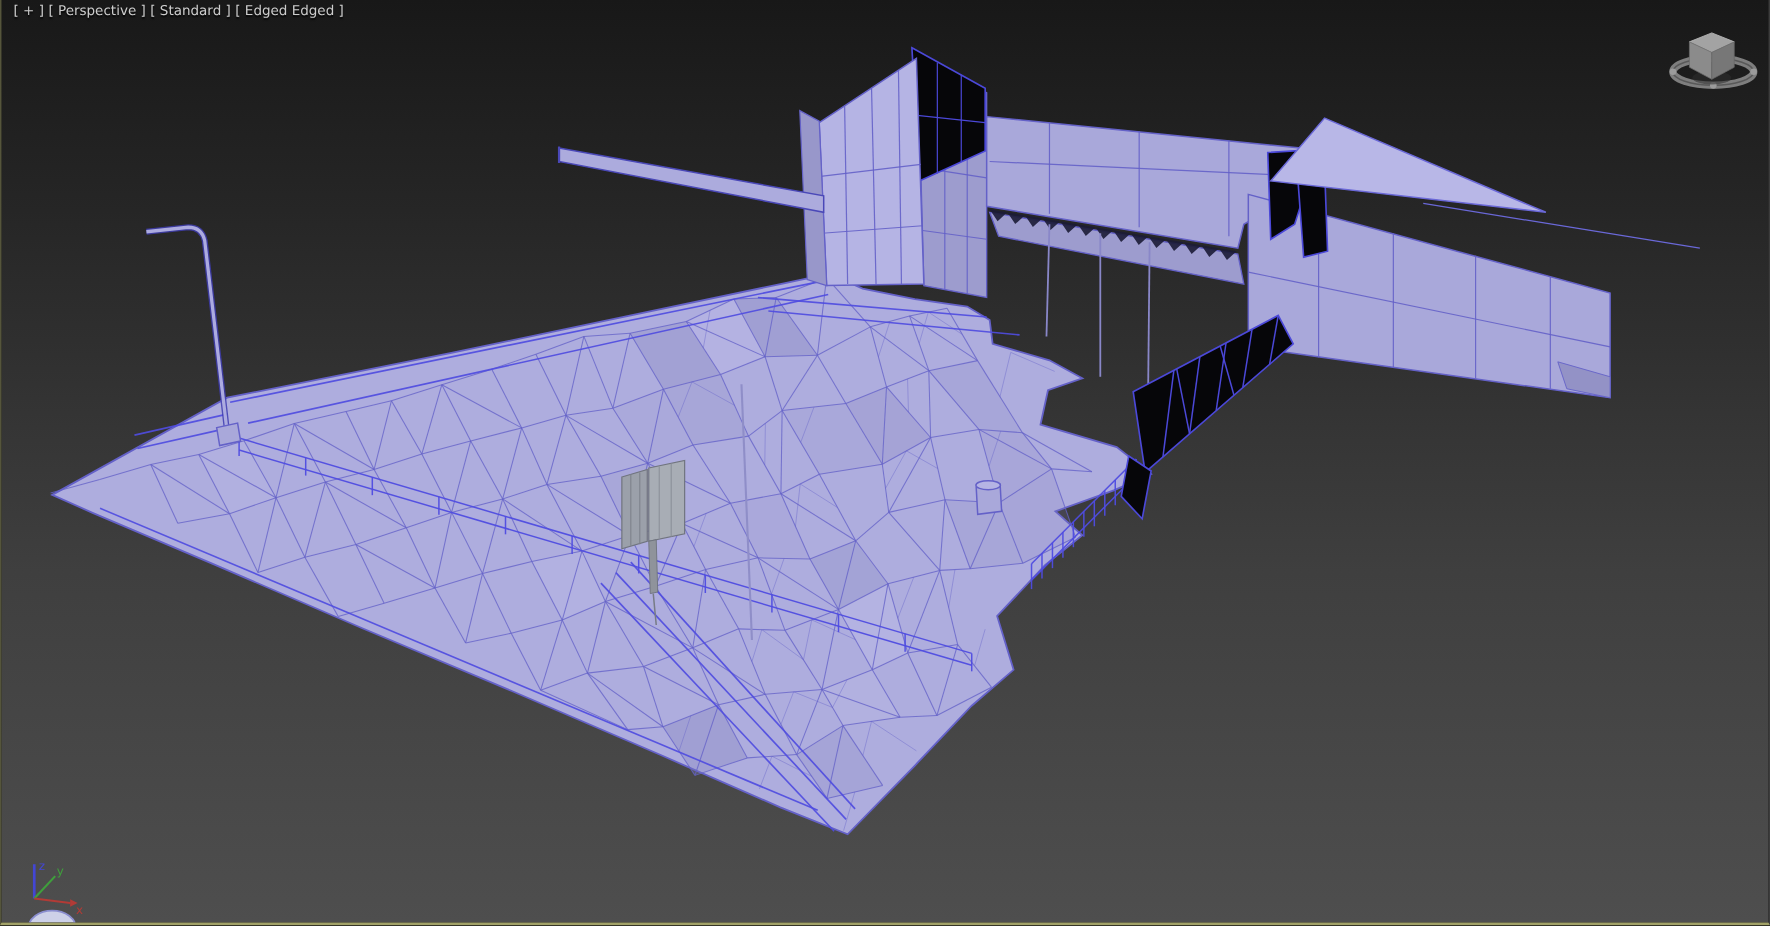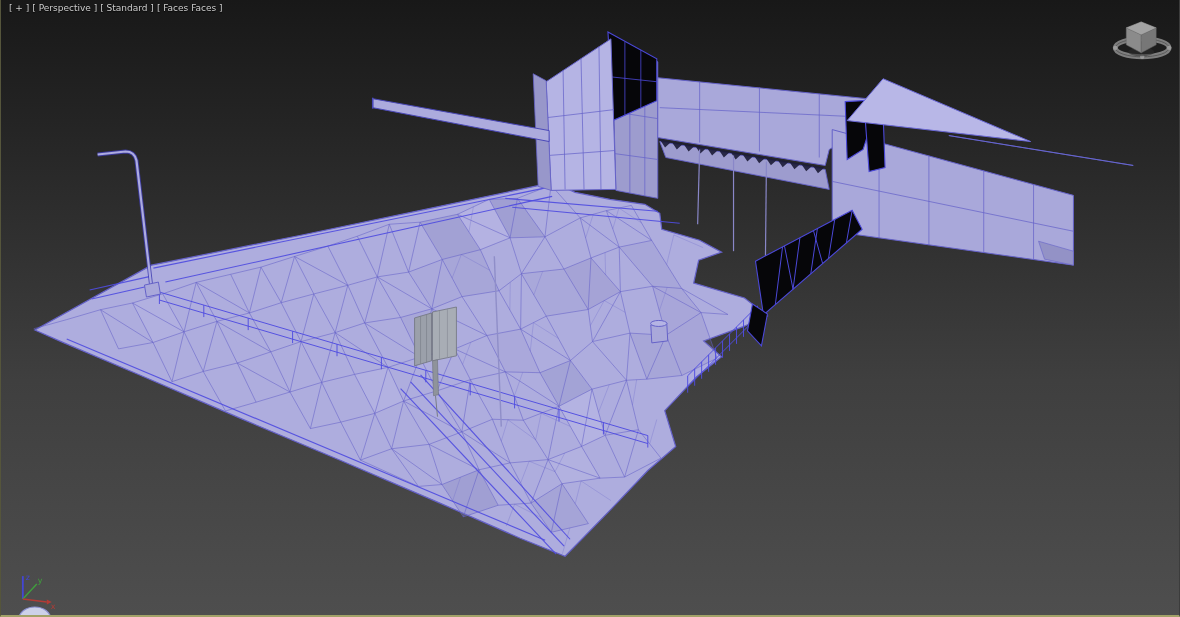--- a/index.html
+++ b/index.html
@@ -28,21 +28,21 @@
 </style>
 </head>
 <body>
 
 <div class="viewport">
 
   <div class="vp-label">
     <span>[ + ]</span>
     <span>[ Perspective ]</span>
     <span>[ Standard ]</span>
-    <span>[ Faces Faces ]</span>
+    <span>[ Edged Edged ]</span>
   </div>
 
   <svg id="scene-svg" class="scene-svg" viewBox="0 0 1180 617">
 
     <g>
       <polygon id="terrain-poly" class="terrain" points="33,331 150,266 300,236 420,211 520,190 553,183 575,193 610,200 645,205 660,214 662,230 700,241 722,253 699,261 694,284 745,299 768,317 743,328 704,342 722,358 697,378 665,412 676,448 648,472 610,512 565,558 520,540 440,505 340,462 240,420 140,377 60,343"></polygon>
     </g>
     <g id="g-shade">
         <polygon points="131.0,304.0 161.3,294.8 182.7,332.9 151.6,343.6" fill="#c9c8f0" opacity="0.13"></polygon>
         <polygon points="353.8,375.6 387.3,368.6 403.0,402.3 374.1,414.7" fill="#c9c8f0" opacity="0.18"></polygon>

